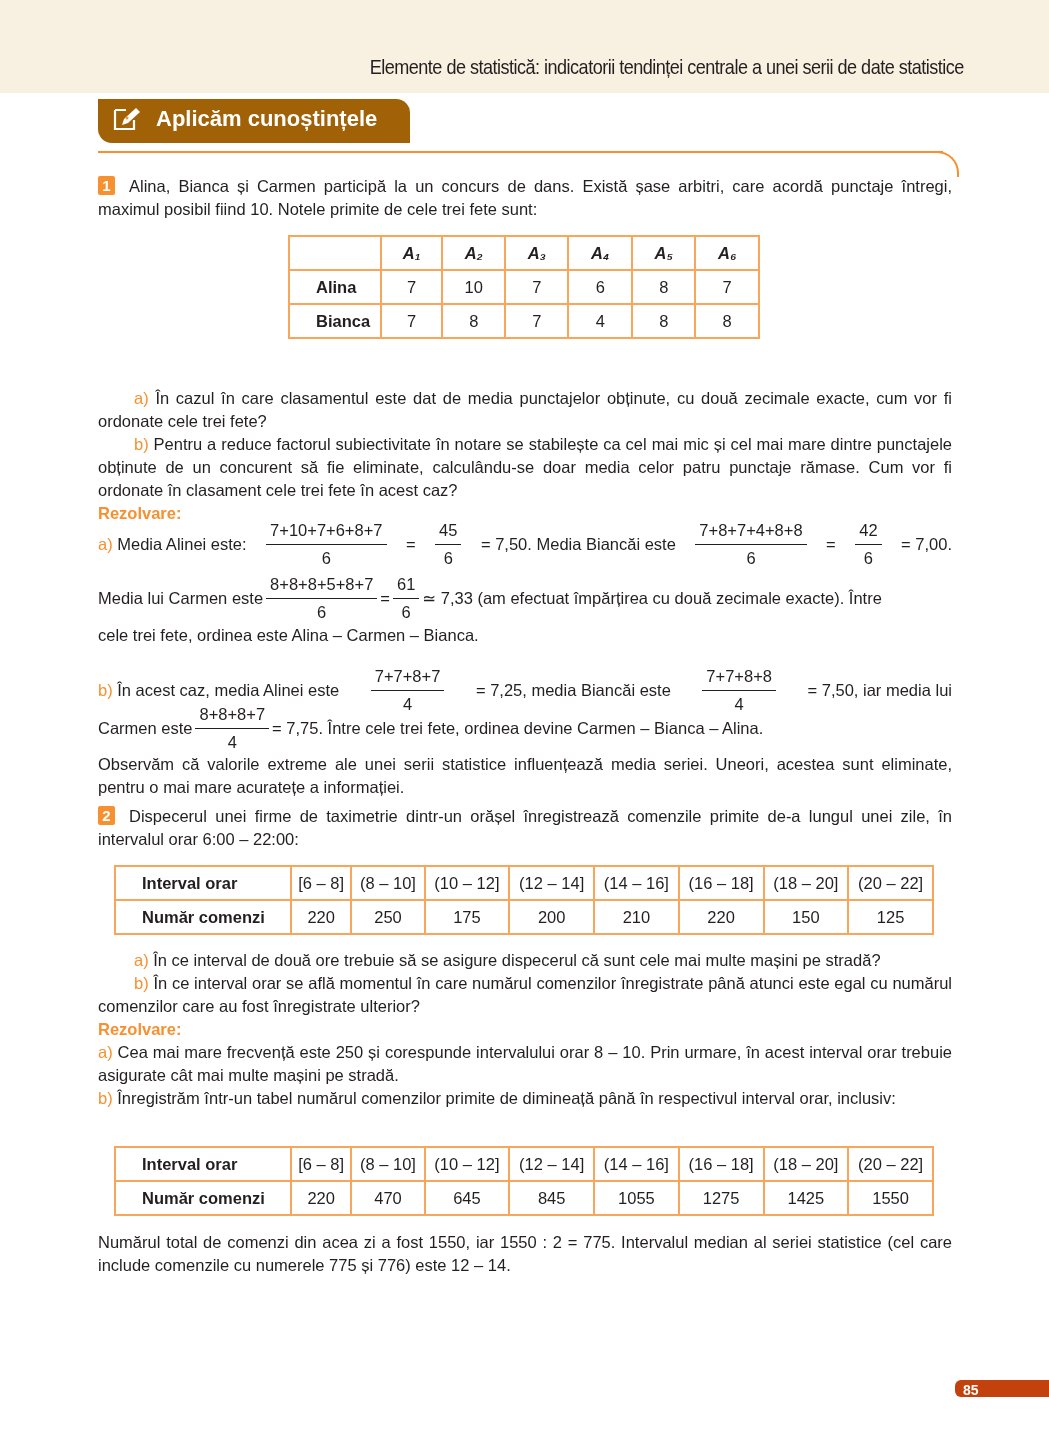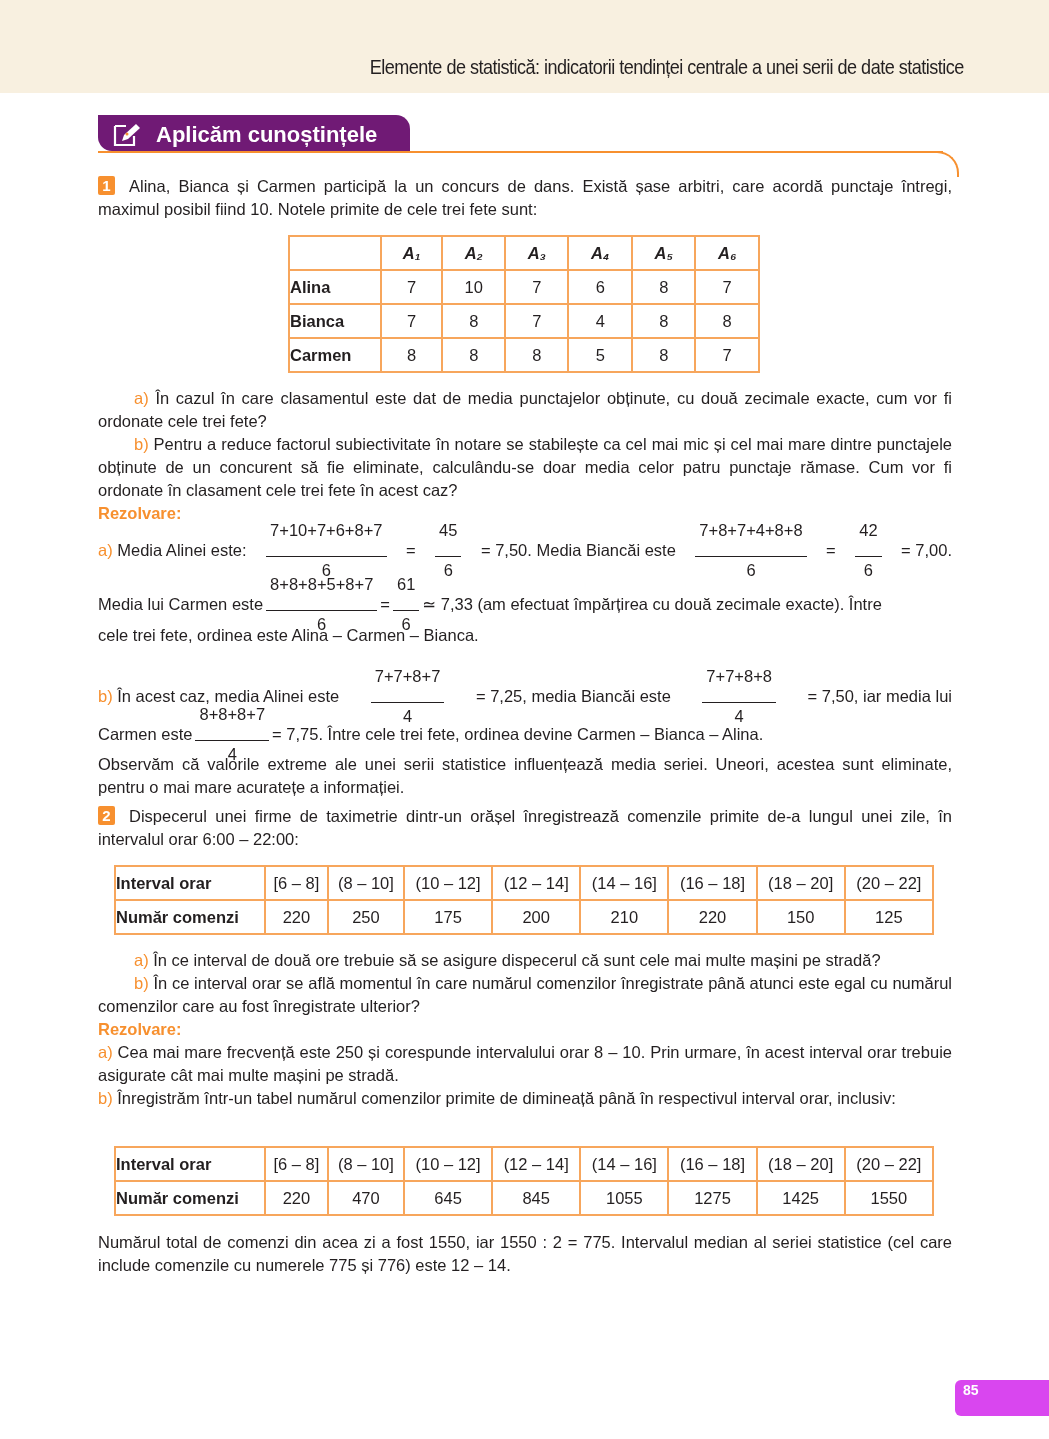--- a/index.html
+++ b/index.html
@@ -8,22 +8,22 @@
     font-family: "Liberation Sans", sans-serif; color: #231f20; overflow: hidden;
   }
   .header-band {
     position: absolute; left: 0; top: 0; width: 1049px; height: 93px; background: #f8f0e0;
   }
   .header-title {
     position: absolute; right: 85px; top: 55px; font-size: 21px; letter-spacing: -0.6px;
     transform: scaleX(0.86); transform-origin: right center; color: #231f20;
   }
   .section-tab {
-    position: absolute; left: 98px; top: 115px; width: 312px; height: 36px;
-    background: #701a75; border-radius: 0 14px 0 14px;
+    position: absolute; left: 98px; top: 99px; width: 312px; height: 44px;
+    background: #a16207; border-radius: 0 14px 0 14px;
   }
   .section-tab .pen-icon { position: absolute; left: 14px; top: 7px; width: 30px; height: 26px; }
   .section-tab .tab-label {
     position: absolute; left: 58px; top: 7px; font-size: 22px; font-weight: bold; color: #fff;
     letter-spacing: 0px;
   }
   .section-line {
     position: absolute; left: 98px; top: 151px; width: 845px; height: 2px; background: #f7902f;
   }
   .section-curve {
@@ -37,27 +37,27 @@
   .indent { text-indent: 36px; }
   .orange { color: #f7902f; }
   .rez { color: #f7902f; font-weight: bold; }
   .num-badge {
     display: inline-block; width: 17px; height: 19px; background: #f7902f; color: #fff;
     font-weight: bold; font-size: 15px; text-align: center; line-height: 19px; border-radius: 2px;
     margin-right: 14px; vertical-align: 1px; text-indent: 0;
   }
   table.grid { position: absolute; border-collapse: collapse; font-size: 16.5px; }
   table.grid td { border: 2px solid #f7a65c; text-align: center; padding: 0; }
-  table.grid td.hd { font-weight: bold; text-align: left; padding-left: 0; }
+  table.grid td.hd { font-weight: bold; text-align: left; padding-left: 26px; }
   .frac { display: inline-block; vertical-align: middle; text-align: center; margin: 0 3px; }
-  .frac .num { display: block; border-bottom: 1.5px solid #231f20; padding: 0 4px 16px; }
+  .frac .num { display: block; border-bottom: 1.5px solid #231f20; padding: 0 4px 4px; }
   .frac .den { display: block; padding-top: 4px; }
   .mathline { position: absolute; left: 98px; width: 854px; font-size: 16.5px; }
   .page-num {
-    position: absolute; left: 955px; top: 1380px; width: 94px; height: 36px; background: #d946ef;
+    position: absolute; left: 955px; top: 1380px; width: 94px; height: 17px; background: #c2410c;
     border-radius: 6px 0 0 6px; color: #fff; font-weight: bold; font-size: 14px; line-height: 20px;
     padding-left: 8px; box-sizing: border-box;
   }
 </style>
 </head>
 <body>
 
 <div class="header-band"></div>
 <div class="header-title">Elemente de statistică: indicatorii tendinței centrale a unei serii de date statistice</div>
 
@@ -95,29 +95,20 @@
     <td>7</td>
   </tr>
   <tr style="height:34px;">
     <td class="hd">Bianca</td>
     <td>7</td>
     <td>8</td>
     <td>7</td>
     <td>4</td>
     <td>8</td>
     <td>8</td>
-  </tr>
-  <tr style="height:34px;">
-    <td class="hd">Carmen</td>
-    <td>8</td>
-    <td>8</td>
-    <td>8</td>
-    <td>5</td>
-    <td>8</td>
-    <td>7</td>
   </tr>
 </tbody>
   </table>
 
 <div class="p indent" style="top:387px;"><span class="orange">a)</span><span> În cazul în care clasamentul este dat de media punctajelor obținute, cu două zecimale exacte, cum vor fi ordonate cele trei fete?</span></div>
 <div class="p indent" style="top:433px;"><span class="orange">b)</span><span> Pentru a reduce factorul subiectivitate în notare se stabilește ca cel mai mic și cel mai mare dintre punctajele obținute de un concurent să fie eliminate, calculându-se doar media celor patru punctaje rămase. Cum vor fi ordonate  în clasament cele trei fete în acest caz?</span></div>
 <div class="p rez" style="top:502px;">Rezolvare:</div>
 
 <div class="mathline" style="top:521px; display:flex; align-items:center; justify-content:space-between;">
   <span><span class="orange">a)</span><span> Media Alinei este:</span></span>

